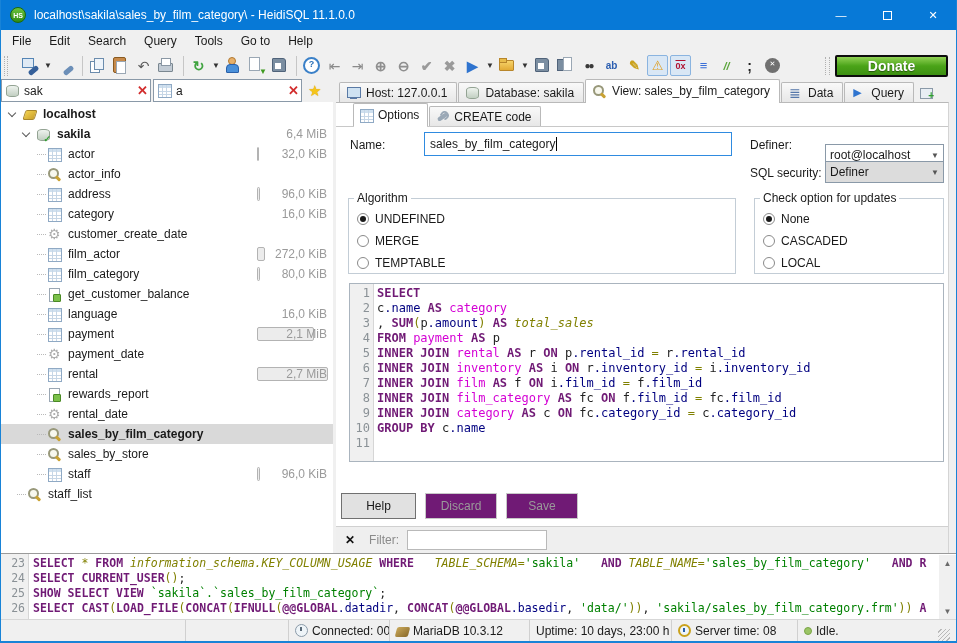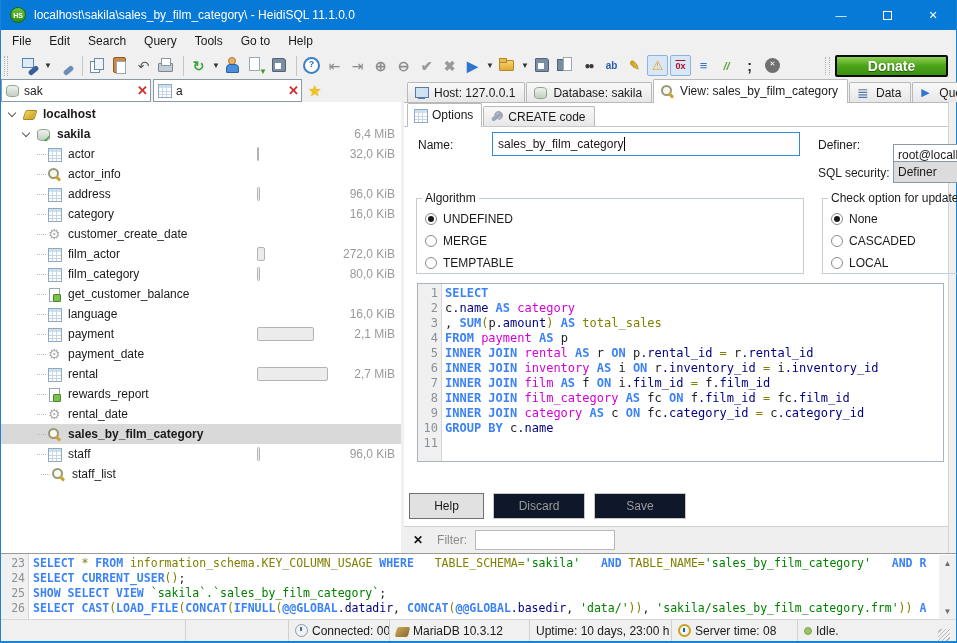--- a/index.html
+++ b/index.html
@@ -56,21 +56,21 @@
 .i-brush::before { content:"✎"; font-size:13px; color:#caa21d; font-weight:bold; }
 .i-warn::before { content:"⚠"; font-size:13px; color:#e09c1a; }
 .i-hex::before { content:"0x"; font-size:9px; font-weight:bold; color:#b01030; text-decoration:overline; }
 .i-reformat::before { content:"≡"; font-size:13px; color:#3a6fd8; font-weight:bold; }
 .i-comment::before { content:"//"; font-size:11px; font-weight:bold; font-style:italic; color:#5aa53a; }
 .i-semicolon::before { content:";"; font-size:14px; font-weight:bold; color:#202020; line-height:10px; }
 .i-stop::before { content:"✕"; position:absolute; inset:3px; border-radius:50%; background:#707070; color:#fff; font-size:7px; text-align:center; line-height:11px; }
 
 
 .mid { flex:1; display:flex; min-height:0; }
-.sidebar { width:400px; flex:none; display:flex; flex-direction:column; background:#0c4a6e; }
+.sidebar { width:332px; flex:none; display:flex; flex-direction:column; background:#0c4a6e; }
 .filter-row { height:23px; display:flex; flex:none; background:#f0f0f0; align-items:center; }
 .filterbox { height:23px; background:#fff; border:1px solid #8a99a8; display:flex; align-items:center; padding:0 2px 0 3px; position:relative; }
 .fb1 { width:150px; }
 .fb2 { width:149px; margin-left:2px; }
 .filterbox .ftext { flex:1; padding-left:4px; }
 .fx { color:#d22d2d; font-weight:bold; font-size:13px; }
 .fav-star { color:#f5c51b; font-size:15px; margin-left:6px; text-shadow:0 0 1px #c89210; }
 
 .tree { flex:1; overflow:hidden; background:#fff; padding-top:2px; }
 .trow { height:20px; display:flex; align-items:center; position:relative; font-size:12px; }
@@ -105,21 +105,21 @@
 
 
 .main { flex:1; display:flex; flex-direction:column; background:#f0f0f0; min-width:0; }
 .tabs { height:23px; display:flex; align-items:flex-end; padding-left:3px; flex:none; position:relative; z-index:2; }
 .tab { display:flex; align-items:center; gap:5px; height:20px; padding:0 9px 0 6px; background:linear-gradient(#f9f9f9,#e7e7e7); border:1px solid #b9b9b9; border-bottom:none; margin-right:1px; border-radius:2px 2px 0 0; white-space:nowrap; }
 .tab.active { height:23px; background:#fff; position:relative; }
 .tab.active::after { content:""; position:absolute; left:0; right:0; bottom:-1px; height:2px; background:#fff; }
 .newtab-btn { display:flex; align-items:center; height:20px; padding:0 4px; }
 
 .main-panel { flex:1; margin-right:7px; background:#fff; border-top:1px solid #b9b9b9; border-right:1px solid #d4d4d4; display:flex; flex-direction:column; min-height:0; position:relative; z-index:1; }
-.inner-tabs { height:24px; display:flex; align-items:flex-end; padding-left:3px; border-bottom:1px solid #c8c8c8; flex:none; background:#fff; }
+.inner-tabs { height:24px; display:flex; align-items:flex-end; padding-left:17px; border-bottom:1px solid #c8c8c8; flex:none; background:#fff; }
 .itab { display:flex; align-items:center; gap:4px; height:20px; padding:0 8px 0 5px; background:linear-gradient(#f9f9f9,#e7e7e7); border:1px solid #b9b9b9; border-bottom:none; margin-right:1px; border-radius:2px 2px 0 0; position:relative; }
 .itab.active { height:23px; background:#fff; }
 .itab.active::after { content:""; position:absolute; left:0; right:0; bottom:-1px; height:2px; background:#fff; }
 
 .form-area { height:156px; position:relative; flex:none; }
 .flabel { position:absolute; font-size:12px; }
 .name-input { position:absolute; left:88px; top:5px; width:308px; height:24px; border:1px solid #2f8be0; background:#fff; display:flex; align-items:center; padding-left:5px; }
 .caret-line { width:1px; height:14px; background:#000; margin-left:1px; }
 .combo { position:absolute; left:489px; width:119px; height:22px; border:1px solid #8a99a8; background:#fff; display:flex; align-items:center; padding:0 4px; }
 .combo .cv { flex:1; }
@@ -132,31 +132,31 @@
 .radio-row { display:flex; align-items:center; gap:6px; margin:5px 0 0 8px; height:17px; }
 .radio { width:12px; height:12px; border:1px solid #8a8a8a; border-radius:50%; background:#fff; position:relative; flex:none; }
 .radio.sel::after { content:""; position:absolute; inset:2px; border-radius:50%; background:#1a1a1a; }
 
 .editor { height:179px; margin:0 4px 0 13px; border:1px solid #aab4be; display:flex; flex:none; background:#fff; overflow:hidden; }
 .gutter { width:24px; background:#f0f0f0; border-right:1px solid #d6d6d6; flex:none; padding-top:2px; }
 .gutter .ln, .code-area .cl { height:15px; line-height:15px; font-family:"DejaVu Sans Mono",monospace; font-size:12px; }
 .gutter .ln { text-align:right; padding-right:3px; color:#8a9196; }
 .code-area { flex:1; padding:2px 0 0 3px; overflow:hidden; }
 .cl { white-space:pre; }
-.kw { color:#3b82f6; font-weight:bold; }
+.kw { color:#701a75; font-weight:bold; }
 .tbl { color:#d400d4; }
-.id { color:#808000; }
+.id { color:#808000;font-style:italic; }
 .op { color:#808000; }
 .mem { color:#000080; }
 .str { color:#008000; }
 .pl { color:#222; }
 
 .btn-row { padding:31px 0 0 5px; display:flex; gap:9px; flex:none; }
 .btn { width:75px; height:26px; border:1px solid #707070; background:#e1e1e1; font-size:12px; display:flex; align-items:center; justify-content:center; }
-.btn.disabled { border:1px solid #c8c8c8; background:#0f172a; color:#9a9a9a; width:92px; }
+.btn.disabled { border:1px solid #c8c8c8; background:#701a75; color:#9a9a9a; width:72px; }
 
 .filterbar { margin-top:auto; height:27px; background:#efefef; border-top:1px solid #d0d0d0; display:flex; align-items:center; flex:none; }
 .filterbar .fbx { font-weight:bold; font-size:12px; margin:0 14px 0 9px; color:#111; }
 .filterbar .fblabel { color:#8a8a8a; margin-right:8px; }
 .filterbar .fbinput { width:140px; height:20px; background:#fff; border:1px solid #b9b9b9; }
 
 
 .log { height:66px; flex:none; background:#fff; border-top:1px solid #9a9a9a; display:flex; position:relative; }
 .log .gutter { width:28px; padding-top:2px; }
 .log .ln, .log .cl { font-size:11.5px; height:15px; line-height:15px; }
@@ -375,26 +375,31 @@
             <span class="ic ic-gear"></span>
             <span class="tlabel">rental_date</span>
           </div>
           <div class="trow sel" style="padding-left: 36px;">
             <span class="dots"></span>
             <span class="ic ic-view"></span>
             <span class="tlabel">sales_by_film_category</span>
           </div>
           <div class="trow" style="padding-left: 36px;">
             <span class="dots"></span>
+            <span class="ic ic-view"></span>
+            <span class="tlabel">sales_by_store</span>
+          </div>
+          <div class="trow" style="padding-left: 36px;">
+            <span class="dots"></span>
             <span class="ic ic-table"></span>
             <span class="tlabel">staff</span>
             <span class="tbar" style="width: 3px;"></span>
             <span class="tsize">96,0 KiB</span>
           </div>
-          <div class="trow" style="padding-left: 40px;">
+          <div class="trow" style="padding-left: 16px;">
             <span class="dots"></span>
             <span class="ic ic-view"></span>
             <span class="tlabel">staff_list</span>
           </div>
         </div>
     </div>
     <div class="splitter"></div>
 
     <div class="main">
       <div class="tabs" id="maintabs">

